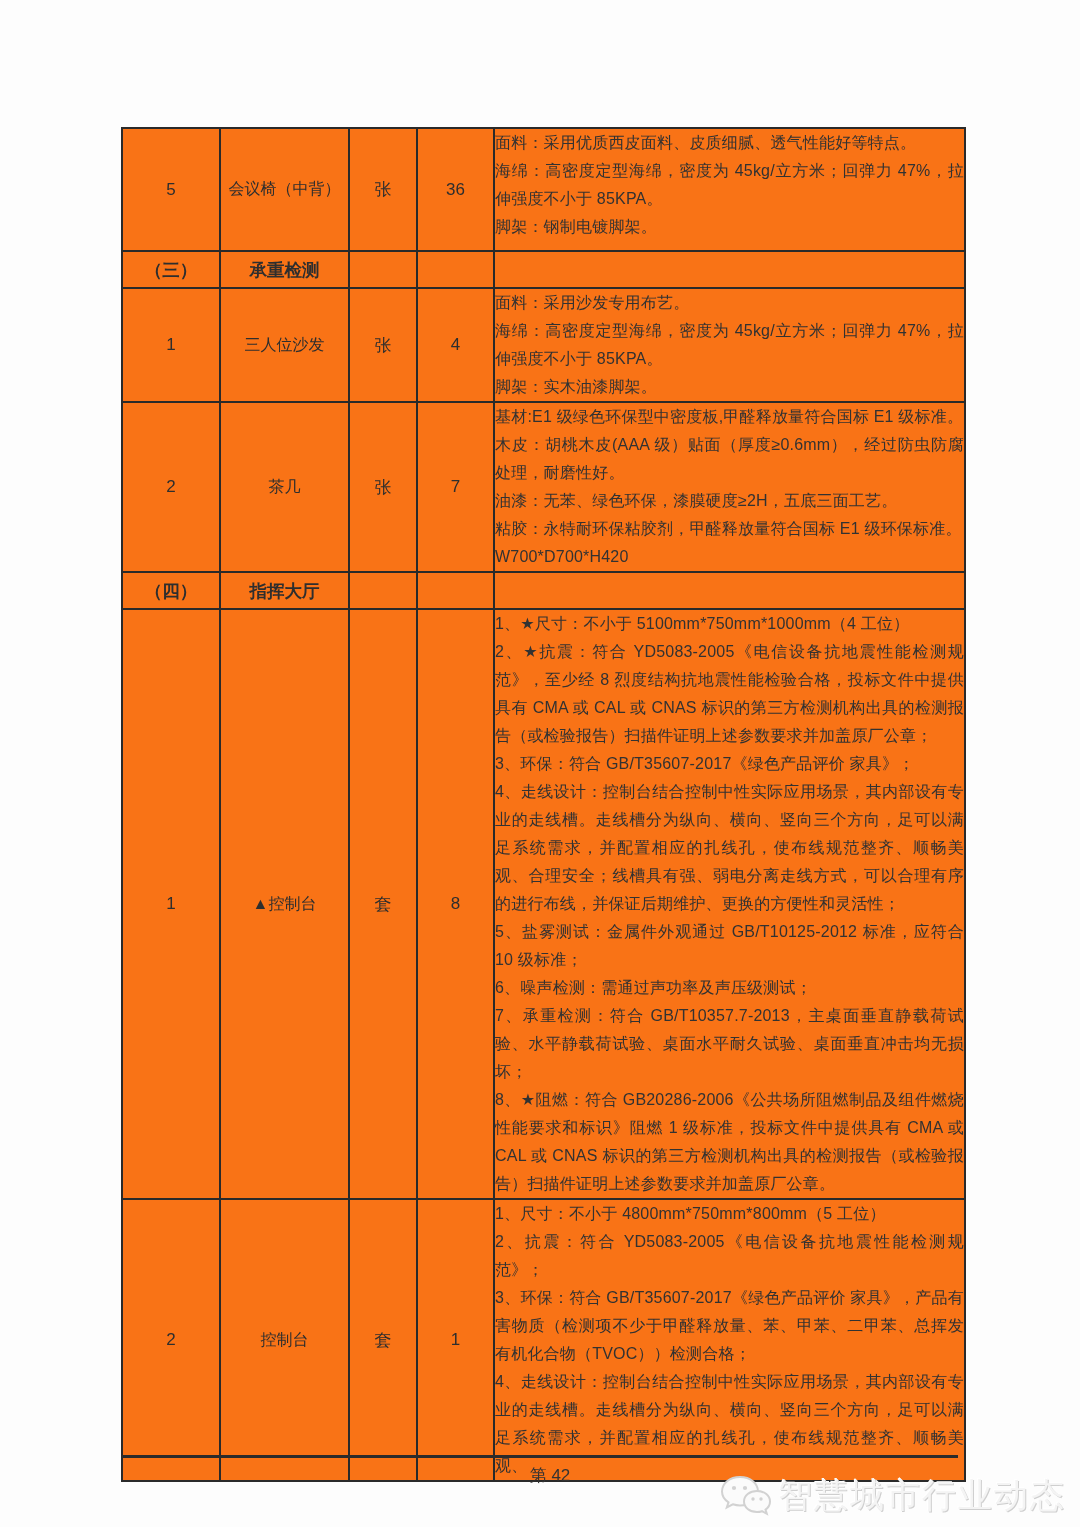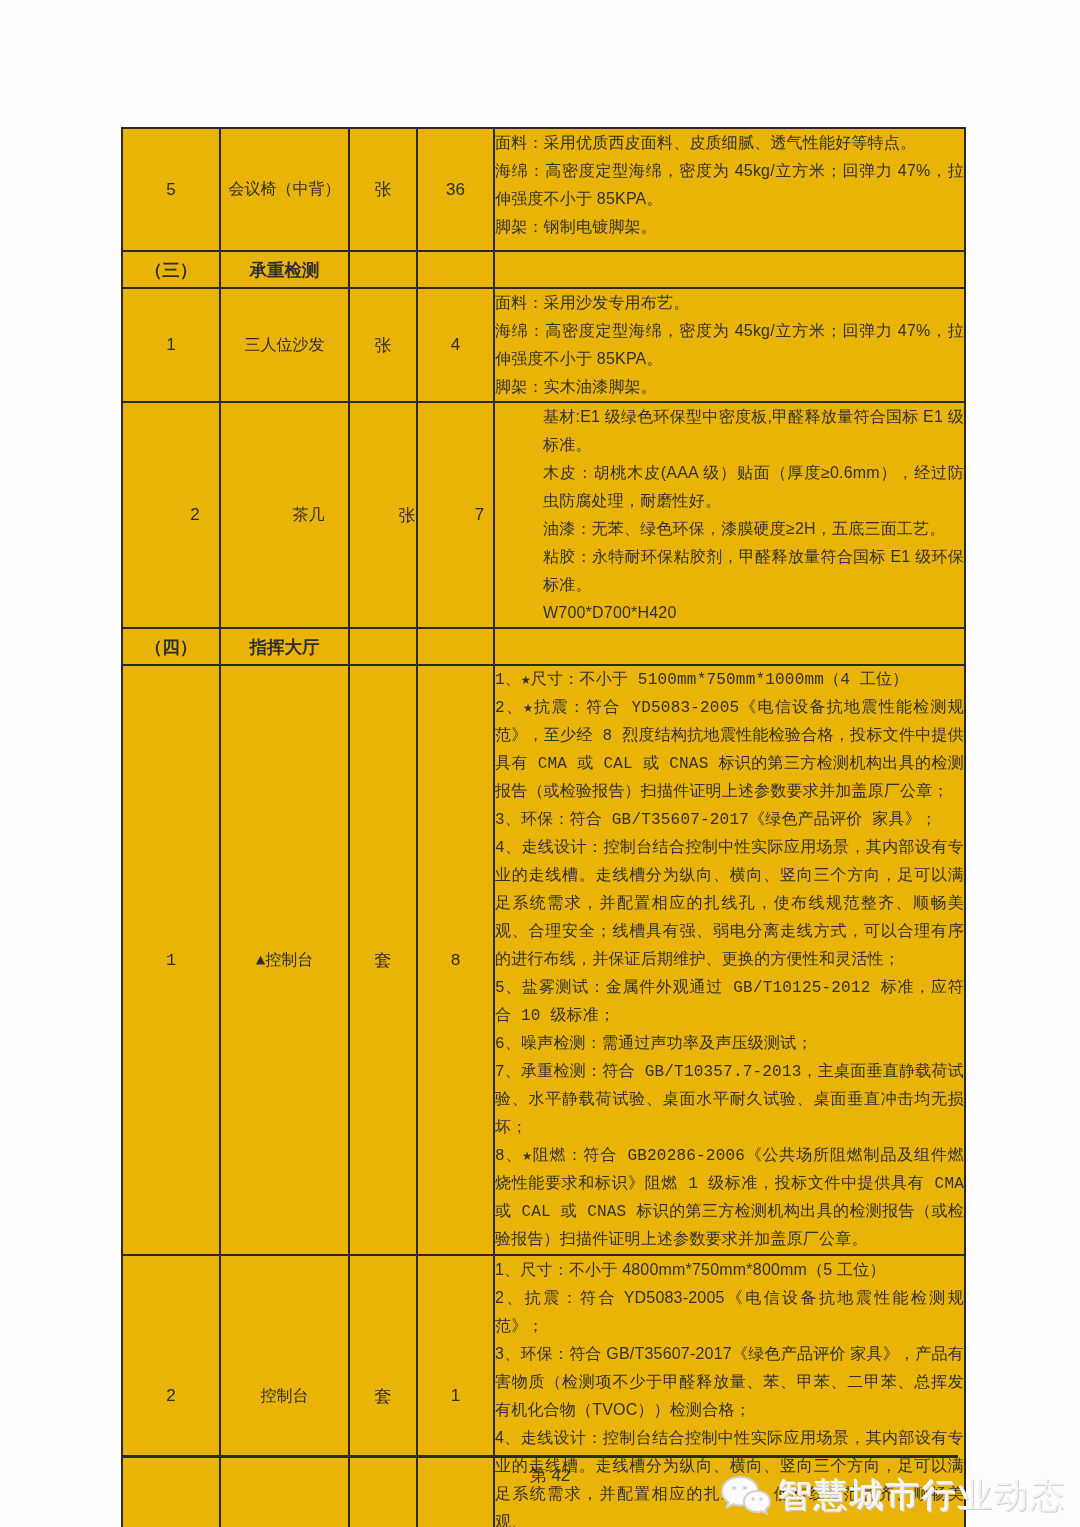--- a/index.html
+++ b/index.html
@@ -13,40 +13,40 @@
   }
   table.spec-table {
     position:absolute; left:121px; top:127px;
     width:845px;
     border-collapse:collapse;
     table-layout:fixed;
   }
   .spec-table td {
     border:2px solid #2a2a2a;
     padding:0;
-    background:#eab308;
+    background:#f97316;
   }
   .c-no   { width:96px;  text-align:center; vertical-align:middle; font-size:17px; }
   .c-name { width:127px; text-align:center; vertical-align:middle; font-size:16px; }
   .c-unit { width:66px;  text-align:center; vertical-align:middle; font-size:17px; }
   .c-qty  { width:75px;  text-align:center; vertical-align:middle; font-size:17px; }
   .c-desc { vertical-align:top; padding:3px 9px 3px 14px; }
   .desc {
     white-space:pre-line;
     font-size:16px;
     line-height:28px;
     text-align:justify;
     color:#323232;
     letter-spacing:0.2px;
   }
   tr.r-chair  td { height:121px; }
   tr.r-sec    td { height:35px; }
   tr.r-sofa   td { height:105px; }
-  tr.r-tea    td { height:168px;padding-left:48px; }
-  tr.r-con1   td { height:561px;font-family:Liberation Mono, monospace; }
+  tr.r-tea    td { height:168px; }
+  tr.r-con1   td { height:561px; }
   tr.r-con2   td { height:224px; }
   tr.r-sec td { font-weight:bold; font-size:17.5px; }
   .footer-rule {
     position:absolute; left:121px; top:1455px;
     width:837px; height:3px; background:#2b2b2b;
   }
   .page-num {
     position:absolute; left:10px; top:1464px; width:1080px;
     text-align:center; font-size:17px; color:#333333;
   }

